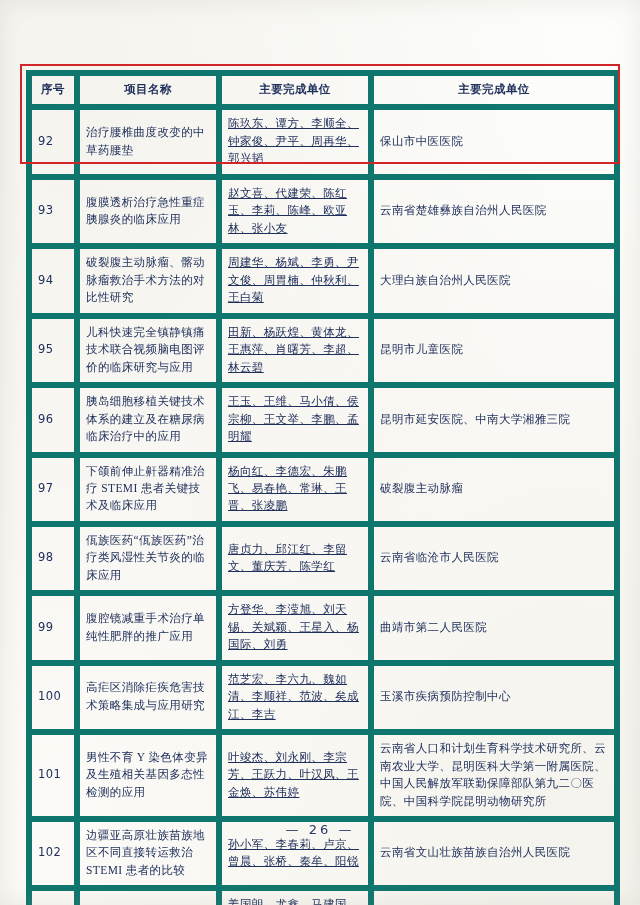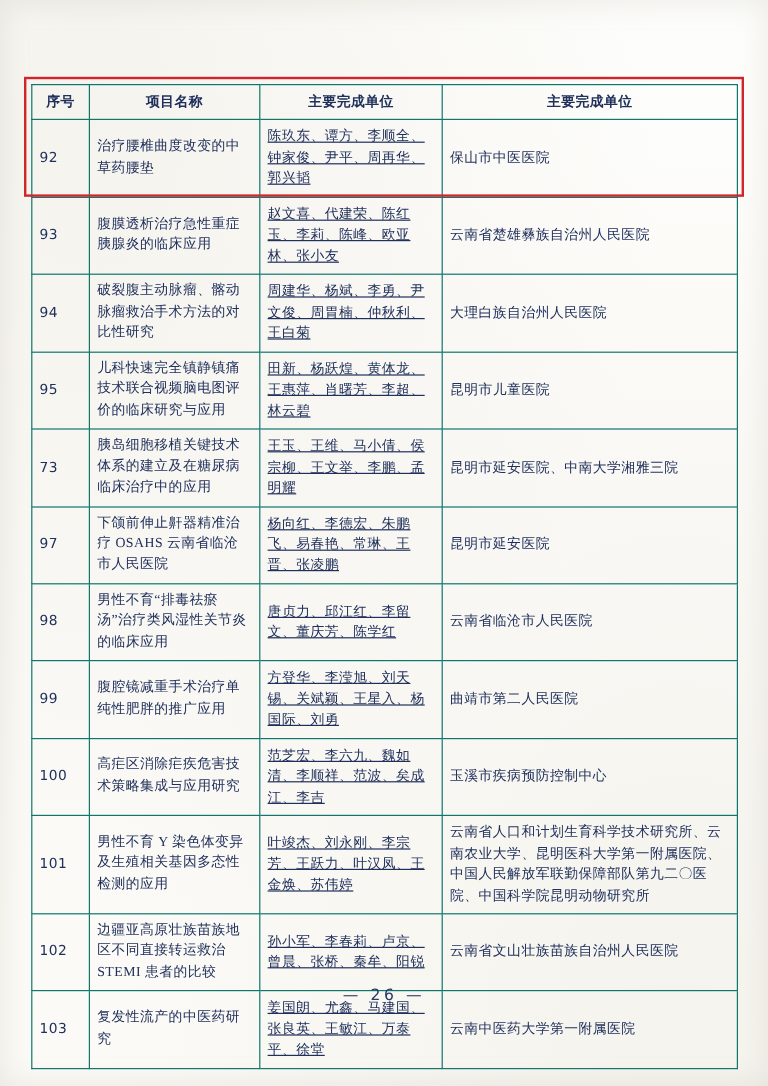--- a/index.html
+++ b/index.html
@@ -34,21 +34,21 @@
     top: 70px;
     width: 588px;
   }
   table.main {
     width: 100%;
     border-collapse: collapse;
     table-layout: fixed;
     color: #20305c;
   }
   table.main td, table.main th {
-    border: 1px solid #0f766e;
+    border: 6px solid #0f766e;
     padding: 5px 6px 6px 6px;
     vertical-align: middle;
     font-size: 11.5px;
     line-height: 1.52;
     letter-spacing: 0.4px;
   }
   col.c-no    { width: 48px; }
   col.c-name  { width: 142px; }
   col.c-ppl   { width: 152px; }
   col.c-org   { width: 246px; }
@@ -141,34 +141,34 @@
         <td class="ppl">周建华、杨斌、李勇、尹文俊、周胃楠、仲秋利、王白菊</td>
         <td class="org">大理白族自治州人民医院</td>
       </tr>
       <tr>
         <td class="no">95</td>
         <td class="name">儿科快速完全镇静镇痛技术联合视频脑电图评价的临床研究与应用</td>
         <td class="ppl">田新、杨跃煌、黄体龙、王惠萍、肖曙芳、李超、林云碧</td>
         <td class="org">昆明市儿童医院</td>
       </tr>
       <tr>
-        <td class="no">73</td>
+        <td class="no">96</td>
         <td class="name">胰岛细胞移植关键技术体系的建立及在糖尿病临床治疗中的应用</td>
         <td class="ppl">王玉、王维、马小倩、侯宗柳、王文举、李鹏、孟明耀</td>
         <td class="org">昆明市延安医院、中南大学湘雅三院</td>
       </tr>
       <tr>
         <td class="no">97</td>
-        <td class="name">下颌前伸止鼾器精准治疗 OSAHS 云南省临沧市人民医院</td>
+        <td class="name">下颌前伸止鼾器精准治疗 STEMI 患者关键技术及临床应用</td>
         <td class="ppl">杨向红、李德宏、朱鹏飞、易春艳、常琳、王晋、张凌鹏</td>
-        <td class="org">昆明市延安医院</td>
+        <td class="org">破裂腹主动脉瘤</td>
       </tr>
       <tr>
         <td class="no">98</td>
-        <td class="name">男性不育“排毒祛瘀汤”治疗类风湿性关节炎的临床应用</td>
+        <td class="name">佤族医药“佤族医药”治疗类风湿性关节炎的临床应用</td>
         <td class="ppl">唐贞力、邱江红、李留文、董庆芳、陈学红</td>
         <td class="org">云南省临沧市人民医院</td>
       </tr>
       <tr>
         <td class="no">99</td>
         <td class="name">腹腔镜减重手术治疗单纯性肥胖的推广应用</td>
         <td class="ppl">方登华、李滢旭、刘天锡、关斌颖、王星入、杨国际、刘勇</td>
         <td class="org">曲靖市第二人民医院</td>
       </tr>
       <tr>

